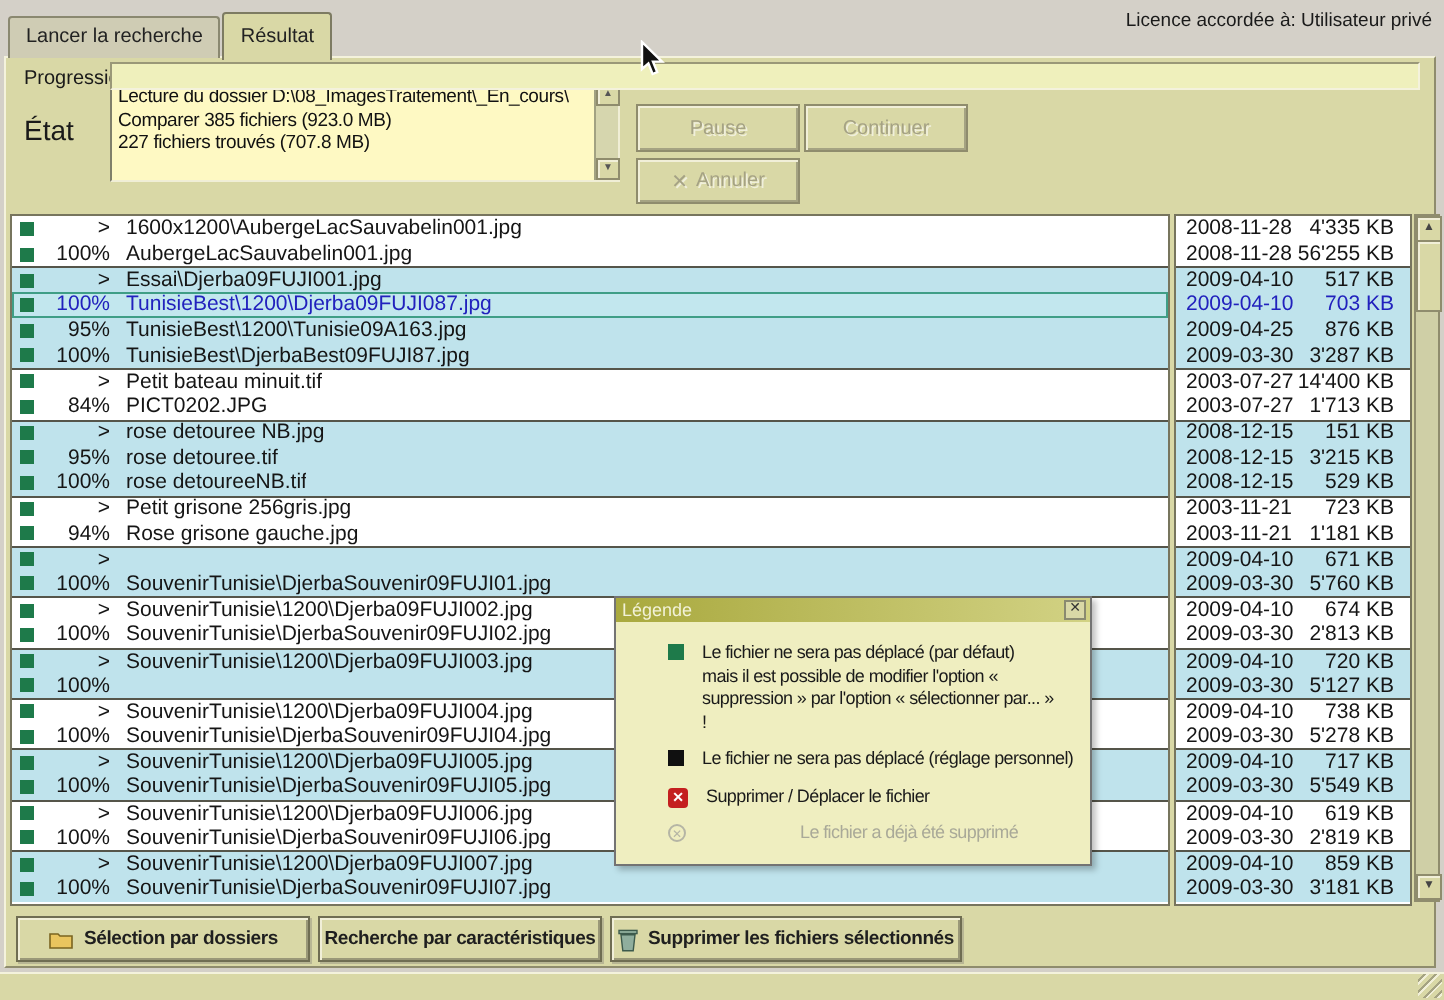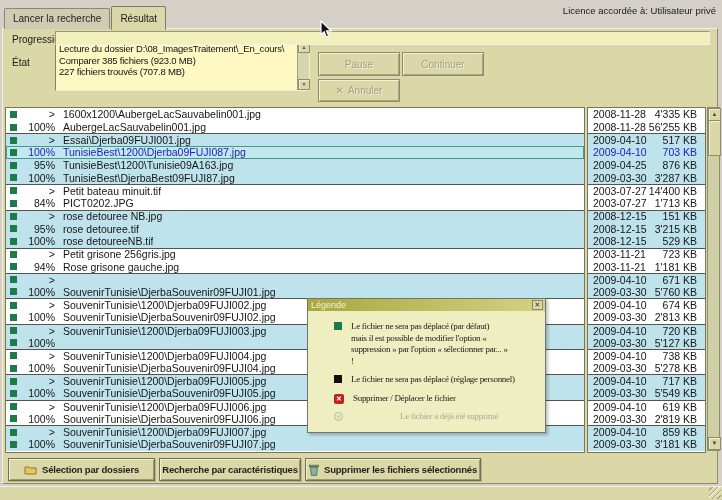--- a/index.html
+++ b/index.html
@@ -21,21 +21,21 @@
   
   .panel{
     position:absolute;left:2px;top:28px;width:714px;height:454px;background:#d9d8a6;
     border:1px solid;border-color:#f4f2dc #8f8c6d #8f8c6d #f4f2dc;
   }
   .plabel{position:absolute;left:9px;top:5px;font-size:10px;color:#1a1a1a;z-index:1;white-space:nowrap;}
   .progress{
     position:absolute;left:52px;top:2px;right:7px;height:12px;z-index:2;
     background:#eff0bc;border:1px solid;border-color:#9a9878 #f4f2dc #f4f2dc #9a9878;
   }
-  .elabel{position:absolute;left:9px;top:28px;font-size:10px;color:#1a1a1a;}
+  .elabel{position:absolute;left:9px;top:28px;font-size:14px;color:#1a1a1a;}
   .status-box{
     position:absolute;left:52px;top:12px;width:253px;height:48px;background:#fef9c3;display:flex;
     border:1px solid;border-color:#80806a #f0eed6 #f0eed6 #80806a;
   }
   .status-text{flex:1;font-size:9.5px;line-height:11.5px;padding:1px 3px;white-space:pre-line;color:#111;overflow:hidden;letter-spacing:-0.2px;}
   .mini-scroll{width:11px;background:#d6d6ae;border-left:1px solid #a2a282;position:relative;}
   .ms-btn{position:absolute;left:0;width:10px;height:9px;background:#d9d8a6;border:1px solid #8f8c6d;box-shadow:inset 1px 1px 0 #f1efd8;font-size:5px;line-height:8px;text-align:center;color:#555;}
   .ms-up{top:0;}.ms-down{bottom:0;}
   
   .btn-dis{
@@ -76,21 +76,21 @@
   #btn-folders{left:5px;width:147px;}
   #btn-criteria{left:156px;width:142px;}
   #btn-delete{left:302px;width:176px;}
   
   .legend{
     position:absolute;left:307px;top:298px;width:237px;background:#efeec0;
     border:1px solid #737373;box-shadow:2px 2px 3px rgba(0,0,0,.25);z-index:20;
   }
   .legend-title{height:12px;background:linear-gradient(90deg,#a9a93e,#d2d284);color:#f2f2d8;font-size:9px;line-height:12px;padding:0 3px;position:relative;}
   .legend-close{position:absolute;right:2px;top:1px;width:11px;height:10px;background:#d9d8a6;border:1px solid #8a8a70;box-sizing:border-box;font-size:7px;line-height:8px;text-align:center;color:#333;}
-  .legend-body{padding:10px 4px 9px 26px;font-family:Liberation Serif, serif;}
+  .legend-body{padding:10px 4px 9px 26px;}
   .lg-item{display:flex;gap:9px;font-size:9px;color:#1a1a1a;}
   .lg-item + .lg-item{margin-top:7px;}
   .lg-item.muted .lg-tx{color:#a9a998;padding-left:48px;}
   .lg-tx{white-space:pre-line;line-height:11.5px;letter-spacing:-0.3px;}
   .lg-ic{flex:none;margin-top:1px;display:flex;align-items:center;justify-content:center;}
   .lg-ic.green-square{width:8px;height:8px;background:#1e7a4a;}
   .lg-ic.black-square{width:8px;height:8px;background:#101010;}
   .lg-ic.red-delete{width:10px;height:10px;background:#c41f1f;border-radius:2px;color:#fff;font-size:7px;font-weight:bold;}
   .lg-ic.red-delete::after{content:'\2715';}
   .lg-ic.gray-deleted{width:9px;height:9px;border-radius:50%;border:1px solid #b5b5a5;color:#b5b5a5;font-size:6px;box-sizing:border-box;}

